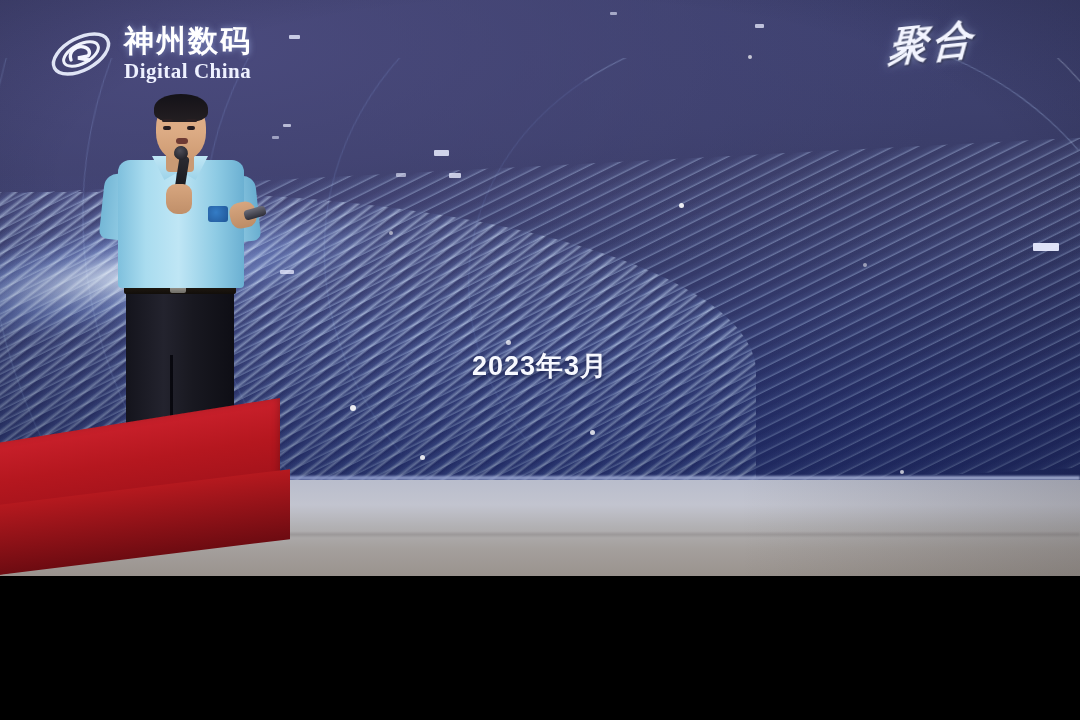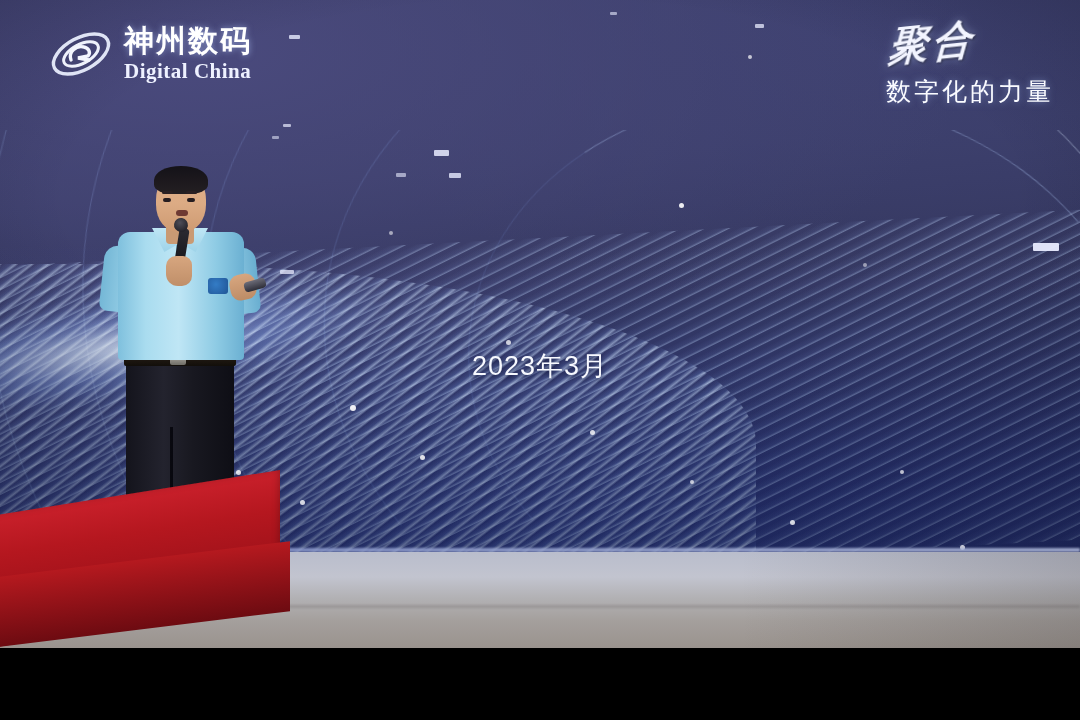--- a/index.html
+++ b/index.html
@@ -1,18 +1,18 @@
 <!DOCTYPE html>
 <html><head>
 <meta charset="utf-8">
 <style>
   html,body{margin:0;padding:0;background:#000;}
   *{box-sizing:border-box;}
   #stage{
-    position:relative;width:1080px;height:648px;overflow:hidden;
+    position:relative;width:1080px;height:576px;overflow:hidden;
     font-family:"Liberation Sans","DejaVu Sans",sans-serif;
     background:#7f1d1d;
   }
 
   
   .screen{position:absolute;inset:0;}
   .screen-base{
     position:absolute;inset:0;
     background:
       radial-gradient(120% 80% at 18% 8%, #4a4a7d 0%, rgba(74,74,125,0) 60%),
@@ -98,21 +98,21 @@
     text-shadow:0 0 7px rgba(170,195,255,.55);
   }
 
   .main-title{
     position:absolute;left:0;right:0;top:180px;text-align:center;
     font-size:46px;font-weight:700;letter-spacing:3px;color:#ffffff;
     text-shadow:0 2px 6px rgba(10,14,45,.85), 0 0 18px rgba(150,180,255,.35);
   }
   .date-line{
     position:absolute;left:0;right:0;top:348px;text-align:center;
-    font-size:27px;font-weight:400;letter-spacing:1px;color:#f7f9ff;
+    font-size:27px;font-weight:700;letter-spacing:1px;color:#f7f9ff;
     text-shadow:0 2px 5px rgba(10,14,45,.7);
   }
   .company-line{
     position:absolute;left:0;right:0;top:454px;text-align:center;
     font-size:30px;font-weight:700;letter-spacing:2px;color:#ffffff;
     text-shadow:0 2px 6px rgba(10,20,70,.8);
   }
 
   
   .floor{
@@ -333,21 +333,20 @@
         </svg>
       </span>
       <span class="logo-text">
         <span class="logo-cn">神州数码</span>
         <span class="logo-en">Digital China</span>
       </span>
     </div>
 
     <div class="slogan">
       <div class="slogan-brush">聚合</div>
-      <div class="slogan-sub">数字化的力量</div>
     </div>
 
     <div class="date-line">2023年3月</div>
   </div>
 
   <div class="floor-edge"></div>
   <div class="floor"></div>
   <div class="floor-lip"></div>
   <div class="floor-right-shadow"></div>
 

